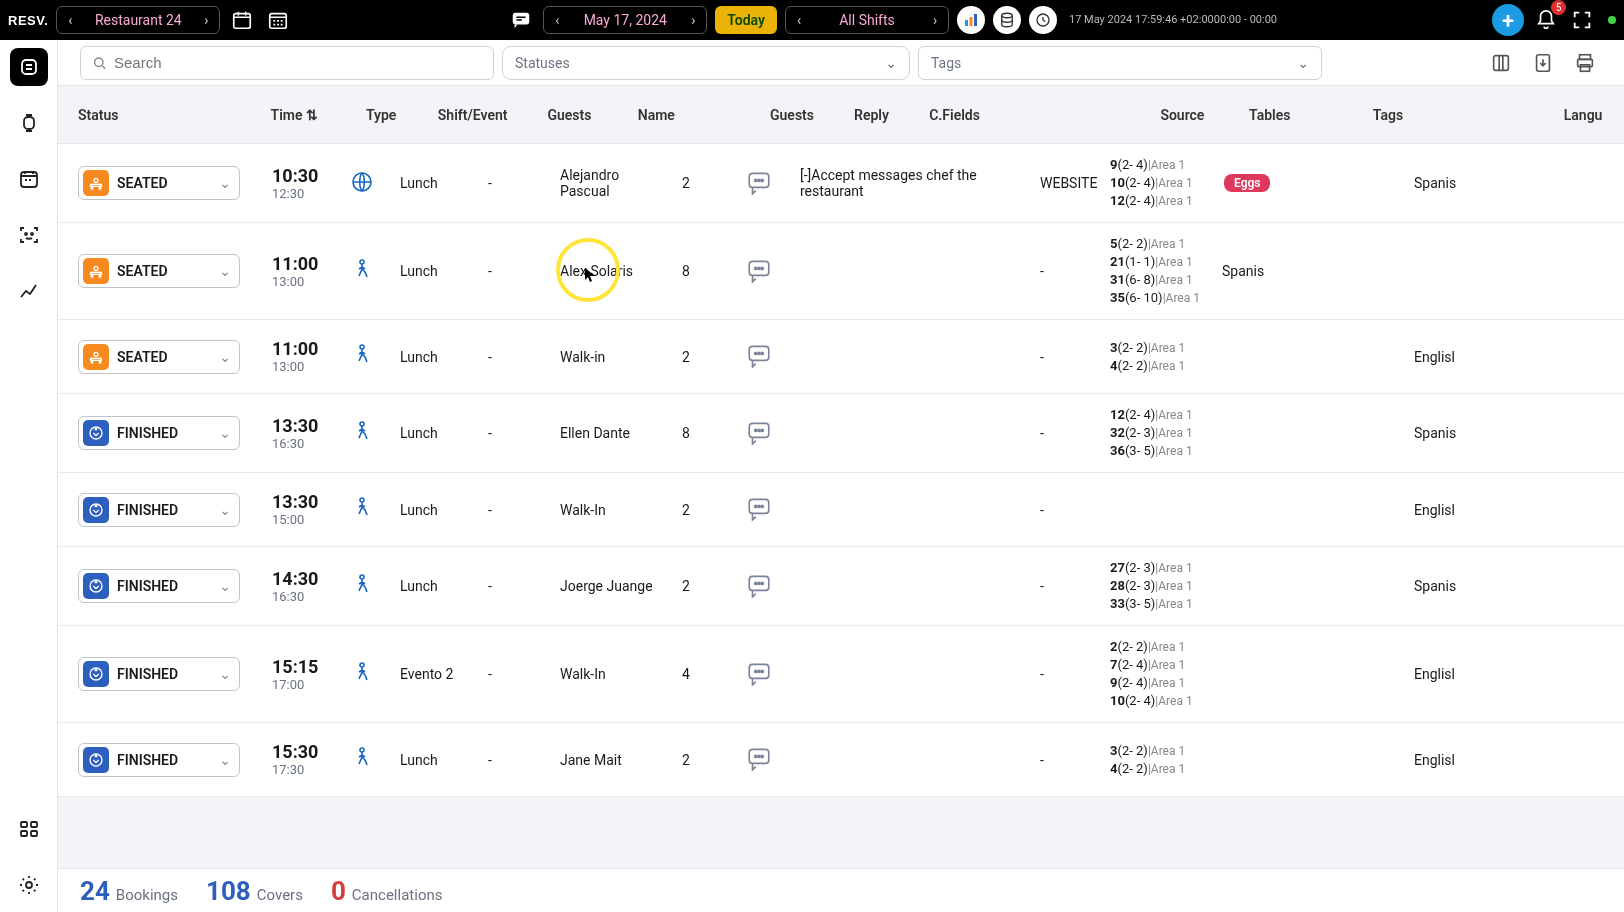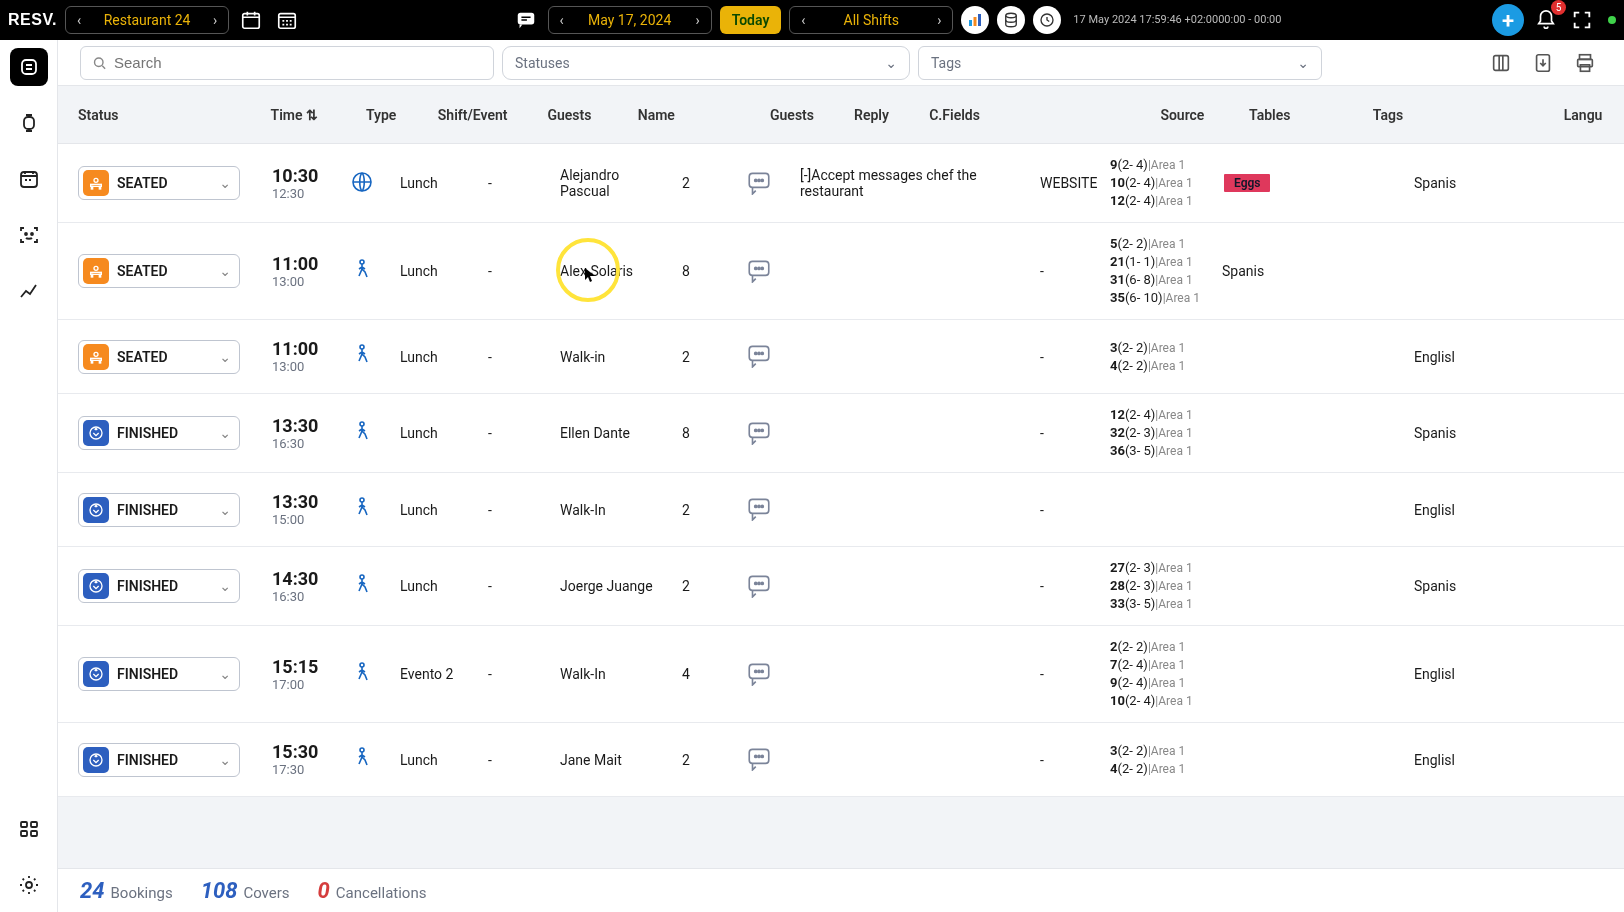--- a/index.html
+++ b/index.html
@@ -1,24 +1,24 @@
 <!DOCTYPE html>
 <html><head>
 <meta charset="utf-8">
 <style>
 * { margin:0; padding:0; box-sizing:border-box; }
 body { font-family: -apple-system, "Segoe UI", Roboto, Helvetica, Arial, sans-serif; background:#f2f4f7; color:#1a1a1a; font-size:14px; overflow:hidden; }
 
 
 .topbar { display:flex; align-items:center; height:40px; background:#000; color:#fff; padding:0 8px; gap:8px; }
-.logo   { font-family: Arial Black, sans-serif; font-size:16px; letter-spacing:0.5px; font-weight:900; }
+.logo   { font-family: Arial Black, sans-serif; font-size:13px; letter-spacing:0.5px; font-weight:900; }
 .pill   { display:flex; align-items:center; border:1px solid #555; border-radius:6px; height:28px; }
 .pill .arrow, .pill .lbl { display:flex; align-items:center; justify-content:center; height:100%; padding:0 8px; cursor:pointer; }
 .pill .arrow { width:26px; color:#ccc; font-size:14px; }
-.pill .lbl   { font-size:14px; color:#eab308; min-width:110px; justify-content:center; }
+.pill .lbl   { font-size:14px; color:#f9a8d4; min-width:110px; justify-content:center; }
 .tb-btn { width:28px; height:28px; display:flex; align-items:center; justify-content:center; color:#fff; cursor:pointer; }
 .tb-btn svg { width:22px; height:22px; }
 .tb-round { width:28px; height:28px; border-radius:50%; display:flex; align-items:center; justify-content:center; background:#fff; color:#444; cursor:pointer; }
 .tb-round svg { width:18px; height:18px; }
 .flex-spacer { flex:1; }
 .today-btn { background:#eab308; color:#0b4900; font-weight:600; border-radius:6px; height:28px; padding:0 12px; display:flex; align-items:center; cursor:pointer; }
 .ts { display:flex; flex-direction:row; font-size:11px; line-height:14px; color:#bbb; margin-left:4px; }
 .new-btn { width:32px; height:32px; border-radius:50%; background:#1b9be3; display:flex; align-items:center; justify-content:center; color:#fff; font-size:22px; font-weight:600; cursor:pointer; }
 .notif { position:relative; }
 .notif .badge { position:absolute; top:-6px; right:-6px; background:#e12f2f; color:#fff; font-size:10px; border-radius:50%; width:15px; height:15px; display:flex; align-items:center; justify-content:center; }
@@ -67,25 +67,25 @@
 .type-ic svg { width:24px; height:24px; }
 .type-globe { color:#1766c1; }
 .type-walk  { color:#1766c1; }
 
 .reply-ic svg { width:26px; height:26px; stroke:#7b8499; fill:none; stroke-width:1.5; }
 
 .tbl-line { font-size:13px; line-height:18px; }
 .tbl-line b { font-weight:700; }
 .tbl-area { color:#888; font-size:12px; }
 
-.tag { display:inline-block; background:#df385c; color:#0f172a; font-size:12px; font-weight:600; padding:2px 10px; border-radius:1px; margin:4px 2px; }
+.tag { display:inline-block; background:#df385c; color:#ffffff; font-size:12px; font-weight:600; padding:2px 10px; border-radius:8px; margin:4px 2px; }
 
 
 .footer { position:fixed; left:58px; right:0; bottom:0; height:44px; background:#fff; border-top:1px solid #e4e6ea; display:flex; align-items:center; gap:28px; padding:0 22px; }
-.stat-n { font-size:22px; font-weight:700; color:#2d5fbf;font-style:italic; }
+.stat-n { font-size:26px; font-weight:700; color:#2d5fbf; }
 .stat-n.red { color:#d53d3d; }
 .stat-l { color:#6b7280; margin-left:6px; font-size:15px; }
 
 
 .ring { position:absolute; width:64px; height:64px; border:4px solid #ffe43b; border-radius:50%; pointer-events:none; }
 .cursor-dot { position:absolute; width:10px; height:14px; }
 
 
 .live-dot{width:8px;height:8px;border-radius:50%;background:#3fd24a;margin-left:4px;}
 </style>

